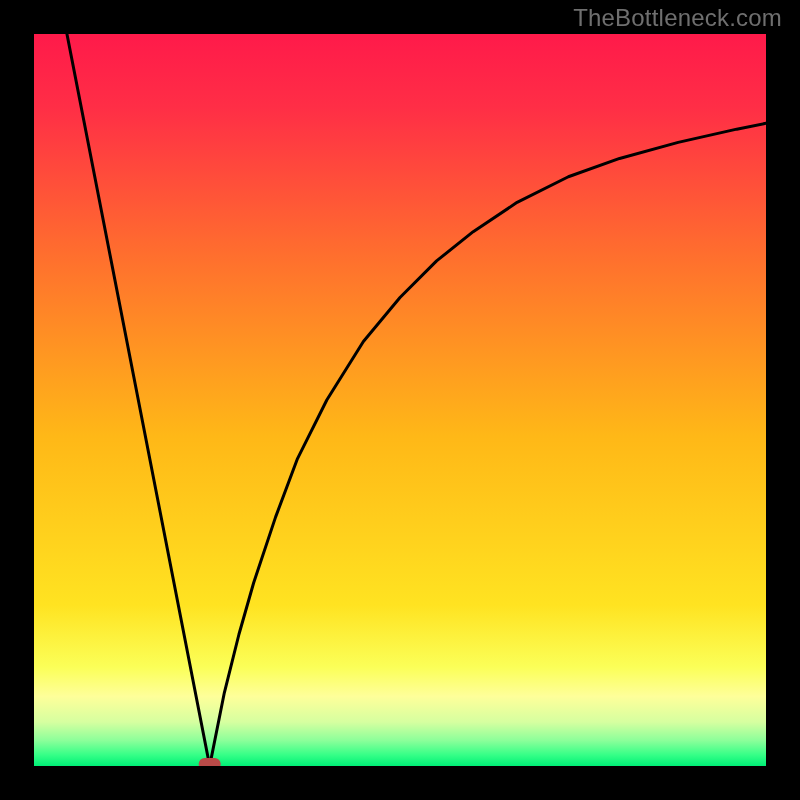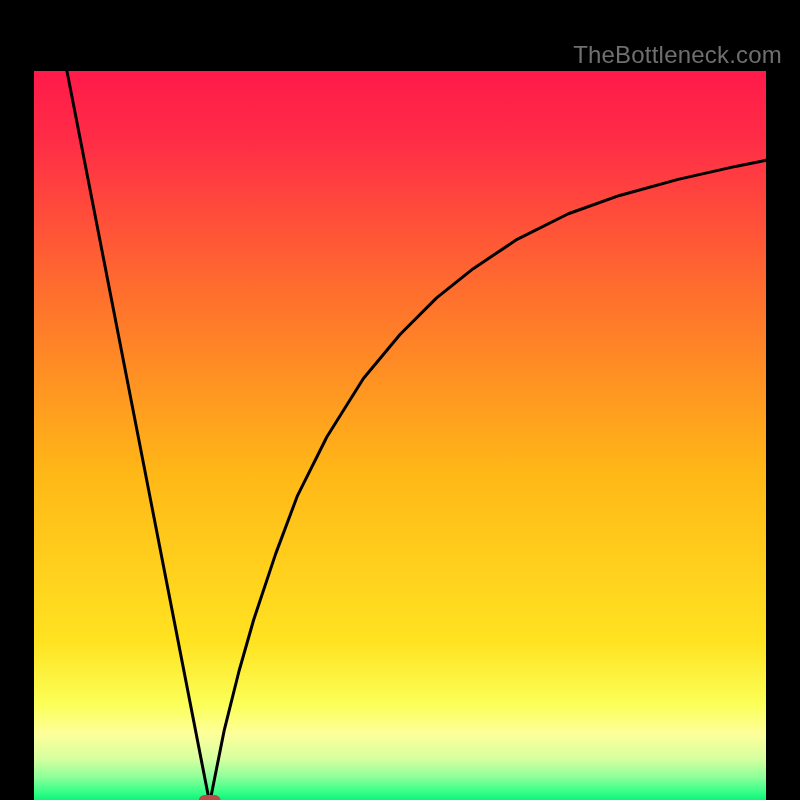--- a/index.html
+++ b/index.html
@@ -8,21 +8,20 @@
     width: 800px;
     height: 800px;
     background: #000;
     overflow: hidden;
     font-family: Arial, Helvetica, sans-serif;
   }
   .frame {
     position: absolute;
     inset: 0;
     background: #000;
-    margin-top: 37px;
   }
   .plot {
     position: absolute;
     left: 34px;
     top: 34px;
     width: 732px;
     height: 732px;
   }
   .watermark {
     position: absolute;

